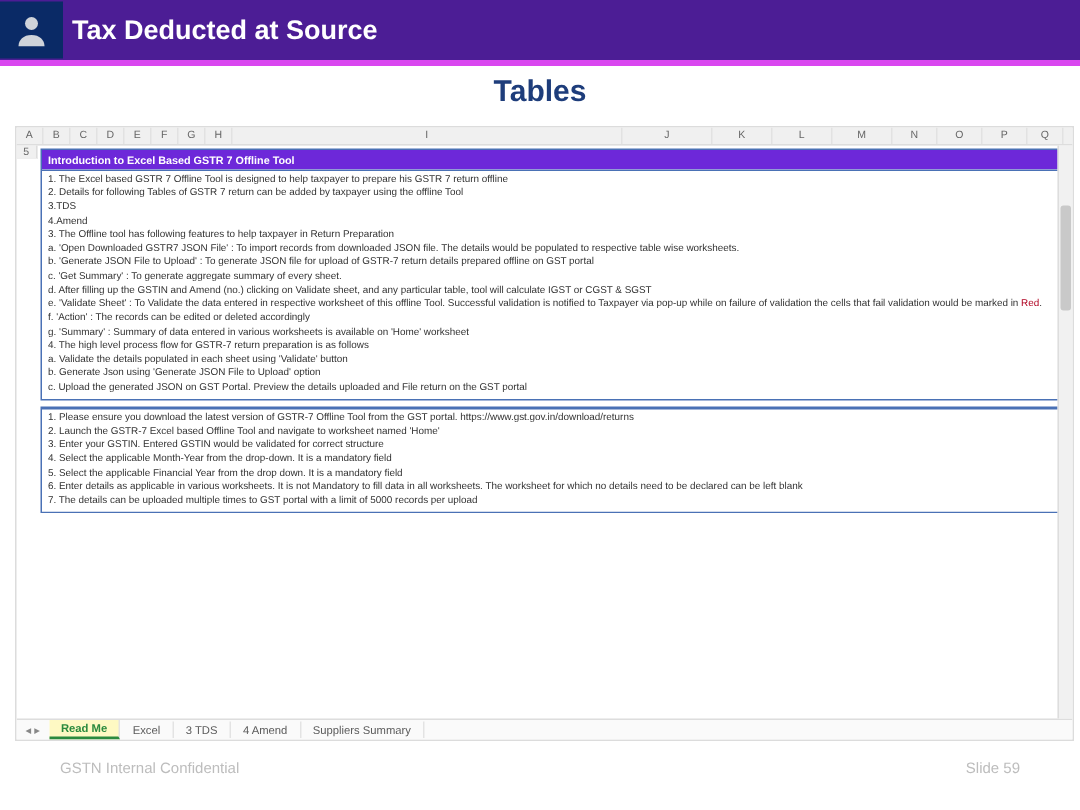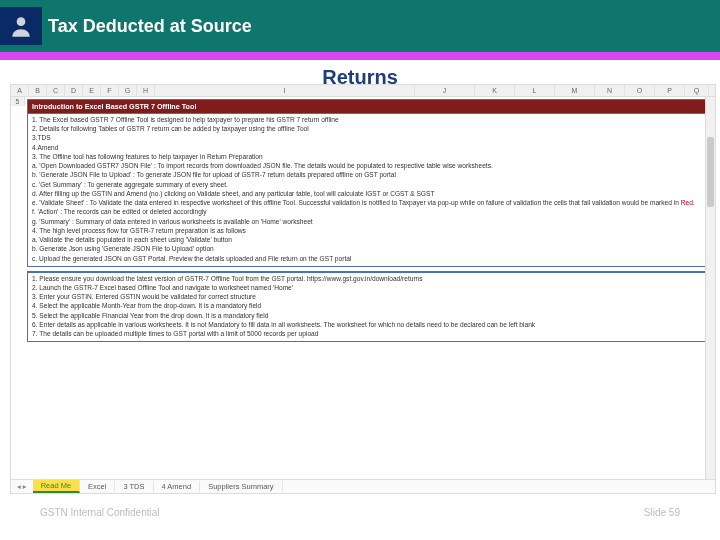--- a/index.html
+++ b/index.html
@@ -1,60 +1,60 @@
 <!DOCTYPE html>
 <html><head>
 <meta charset="utf-8">
 <style>
   *{box-sizing:border-box;margin:0;padding:0}
   html,body{width:720px;height:540px;font-family:Arial,Helvetica,sans-serif;background:#f7f7f7;overflow:hidden}
   .slide{width:720px;height:540px;position:relative;background:#fff}
-  .topbar{height:60px;background:#0f766e;display:flex;align-items:center;border-bottom:8px solid #d946ef}
+  .topbar{height:44px;background:#4c1d95;display:flex;align-items:center;border-bottom:4px solid #d946ef}
   .emblem{width:42px;height:38px;background:#0a2a66;display:flex;align-items:center;justify-content:center;color:#ddd;font-size:9px}
   .emblem svg{width:26px;height:26px;fill:#cfd3da}
   .title{flex:1;color:#fff;font-weight:bold;font-size:18px;padding-left:6px}
   .credit{color:#fff;font-size:12px;padding-right:10px}
   .subhead{text-align:center;font-weight:bold;font-size:20px;color:#1e3d7b;padding:6px 0}
   .sheetarea{position:absolute;left:10px;right:4px;top:84px;bottom:46px;background:#fff;border:1px solid #dcdcdc;overflow:hidden}
   .colhdr{display:flex;height:12px;background:#f0f0f0;border-bottom:1px solid #ddd;font-size:7px;color:#666}
   .colhdr span{border-right:1px solid #e2e2e2;text-align:center;line-height:12px}
   .rowhdr{width:14px;background:#f0f0f0;border-right:1px solid #ddd;font-size:7px;color:#666;text-align:center;line-height:10px;flex:none}
   .body{display:flex;height:calc(100% - 12px - 14px);}
   .rows{display:flex;flex-direction:column}
   .rows span{height:9px;border-bottom:1px solid #eee}
   .cells{flex:1;overflow:hidden;font-size:6.6px;line-height:1.25;color:#333}
   .panel{margin:2px 4px 4px 2px;border:1px solid #4a71b5}
-  .panelhdr{background:#7f1d1d;color:#fff;font-size:7.2px;font-weight:bold;padding:2px 4px}
+  .panelhdr{background:#6d28d9;color:#fff;font-size:7.2px;font-weight:bold;padding:2px 4px}
   .panelbody{padding:2px 4px;border-top:1px solid #4a71b5;background:#fff}
   .panelbody p{margin:0 0 1px 0}
   .red{color:#b00020}
   .tabsrow{display:flex;align-items:center;height:14px;border-top:1px solid #ddd;background:#fafafa;font-size:7.5px;gap:0}
   .tabsrow .arrows{padding:0 6px;color:#888}
   .tab{padding:1px 8px;border-right:1px solid #e3e3e3;color:#5a5a5a;cursor:pointer}
-  .tab.active{border-bottom:2px solid #2b8a3e;background:#fde047;color:#2b8a3e;font-weight:normal}
+  .tab.active{border-bottom:2px solid #2b8a3e;background:#fef9c3;color:#2b8a3e;font-weight:bold}
   .vscroll{position:absolute;right:0;top:12px;bottom:14px;width:10px;background:#f1f1f1;border-left:1px solid #ddd}
   .vscroll .thumb{position:absolute;left:1px;right:1px;top:40px;height:70px;background:#c9c9c9;border-radius:2px}
   .footer{position:absolute;left:0;right:0;bottom:22px;display:flex;justify-content:space-between;font-size:10px;color:#bdbdbd;padding:0 40px}
 </style>
 </head>
 <body>
 
 <div class="slide">
 
   <div class="topbar">
     <div class="emblem">
       <svg viewBox="0 0 24 24">
           <circle cx="12" cy="8" r="4"></circle>
           <path d="M4 22c0-4 3-7 8-7s8 3 8 7z"></path>
         </svg>
     </div>
     <div class="title">Tax Deducted at Source</div>
   </div>
 
-  <div class="subhead">Returns</div>
+  <div class="subhead">Tables</div>
 
   <div class="sheetarea">
     <div class="colhdr" id="colhdr">
         <span style="width: 18px;">A</span>
         <span style="width: 18px;">B</span>
         <span style="width: 18px;">C</span>
         <span style="width: 18px;">D</span>
         <span style="width: 18px;">E</span>
         <span style="width: 18px;">F</span>
         <span style="width: 18px;">G</span>

